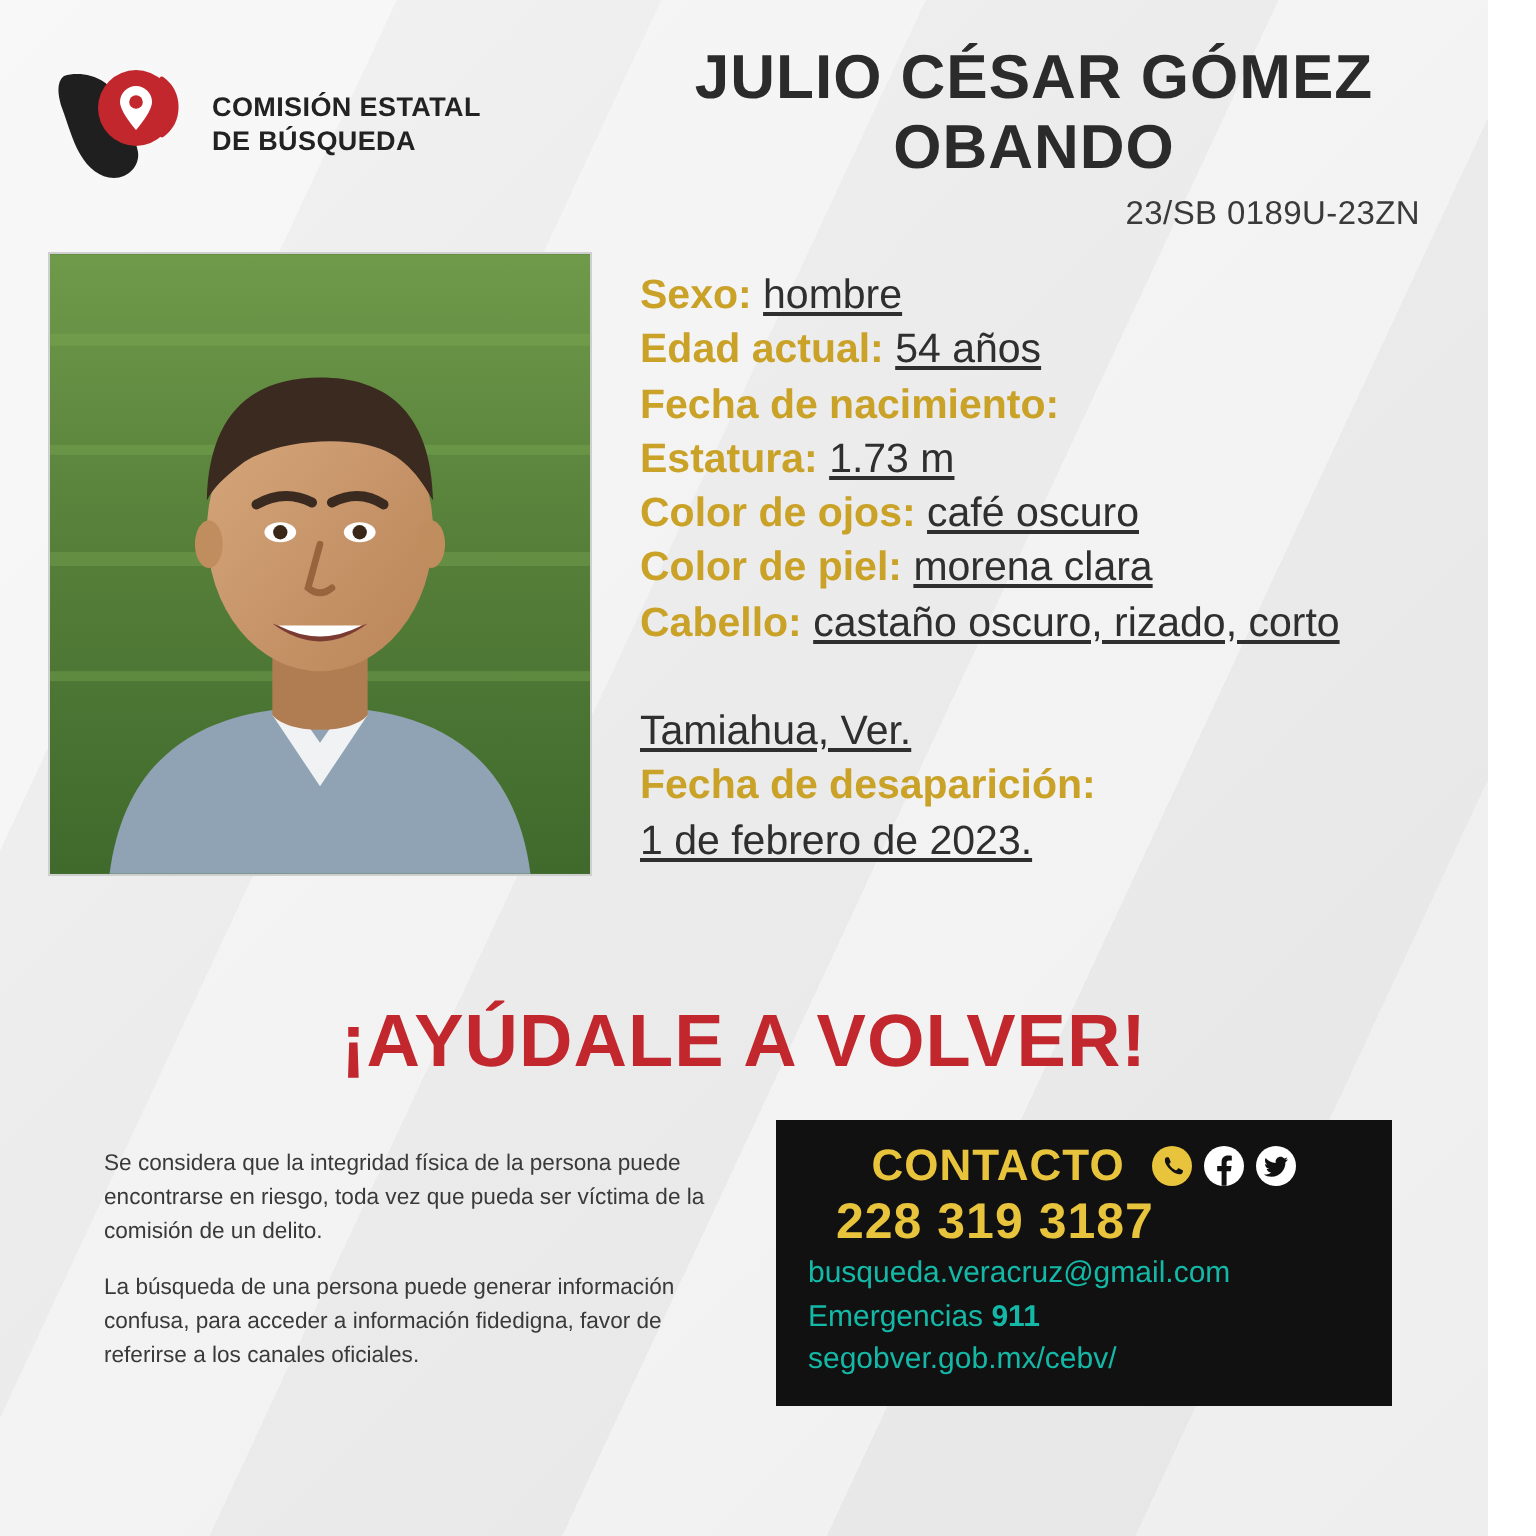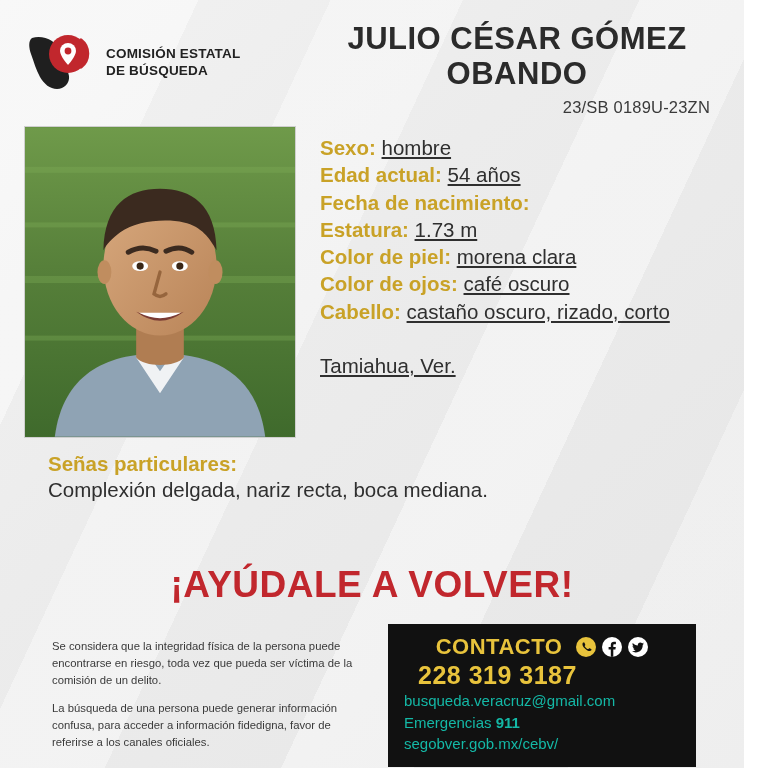--- a/index.html
+++ b/index.html
@@ -273,42 +273,42 @@
           <span class="val">54 años</span>
         </div>
         <div class="row wrap">
           <span class="lbl">Fecha de nacimiento:</span><br>
         </div>
         <div class="row">
           <span class="lbl">Estatura:</span>
           <span class="val">1.73 m</span>
         </div>
         <div class="row">
+          <span class="lbl">Color de ojos:</span>
+          <span class="val">café oscuro</span>
+        </div>
+        <div class="row">
           <span class="lbl">Color de piel:</span>
           <span class="val">morena clara</span>
-        </div>
-        <div class="row">
-          <span class="lbl">Color de ojos:</span>
-          <span class="val">café oscuro</span>
         </div>
         <div class="row">
           <span class="lbl">Cabello:</span>
           <span class="val">castaño oscuro, rizado, corto</span>
         </div>
         <div class="row wrap">
           <br>
           <span class="val">Tamiahua, Ver.</span>
         </div>
+        <div class="row wrap">
+          <span class="lbl">Fecha de desaparición:</span><br>
+          <span class="val">1 de febrero de 2023.</span>
+        </div>
       </div>
     </div>
 
-    <div class="marks">
-      <div class="marks-title">Señas particulares:</div>
-      <div class="marks-text">Complexión delgada, nariz recta, boca mediana.</div>
-    </div>
 
     <div class="cta">¡AYÚDALE A VOLVER!</div>
 
     <div class="footer">
       <div class="disclaimer">
         <p>Se considera que la integridad física de la persona puede encontrarse en riesgo, toda vez que pueda ser víctima de la comisión de un delito.</p>
         <p>La búsqueda de una persona puede generar información confusa, para acceder a información fidedigna, favor de referirse a los canales oficiales.</p>
       </div>
 
       <div class="contact">

